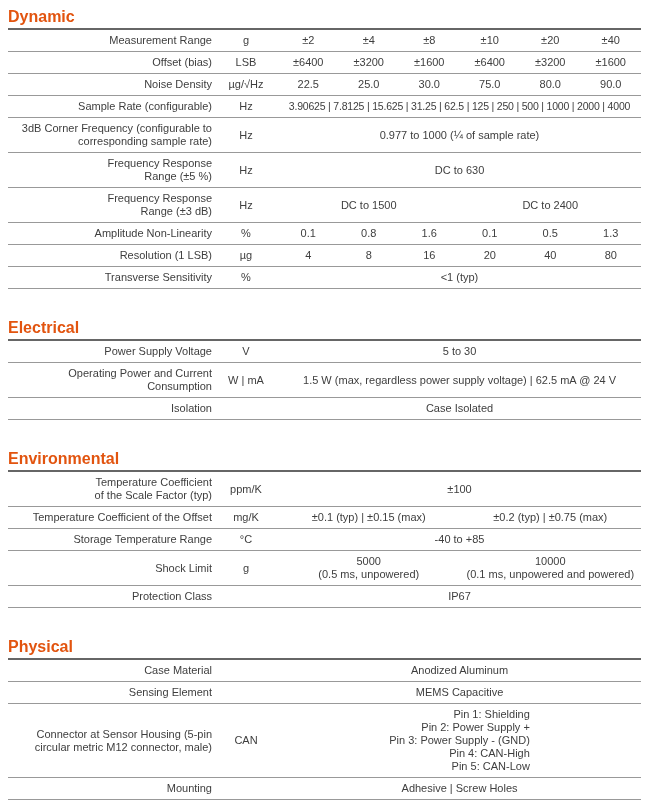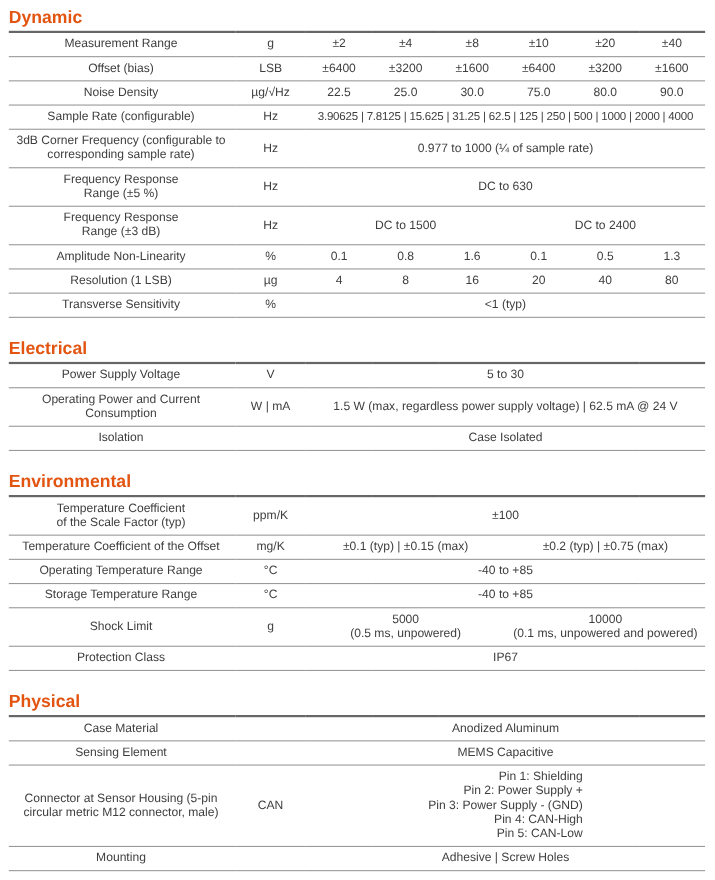--- a/index.html
+++ b/index.html
@@ -11,21 +11,21 @@
     width: 650px;
     height: 800px;
     overflow: hidden;
     font-family: "Liberation Sans", sans-serif;
     color: var(--text, #3e3e3e);
   }
   #sheet {
     padding: 10px 8px 0 8px;
   }
   .spec-section { margin: 0; }
-  .spec-section:not(:first-child) { margin-top: 22px; }
+  .spec-section:not(:first-child) { margin-top: 32px; }
   .sec-title {
     font-size: 16px;
     line-height: 14px;
     font-weight: bold;
     color: var(--accent, #e2540f);
     margin: 0 0 4px 0;
   }
   table.spec-table {
     border-collapse: collapse;
     table-layout: fixed;
@@ -34,21 +34,21 @@
   }
   td {
     font-size: 11px;
     line-height: 13px;
     padding: 4px 2px;
     border-bottom: 1px solid #999999;
     vertical-align: middle;
     color: var(--text, #3e3e3e);
   }
   td.lbl {
-    text-align: center;
+    text-align: right;
     padding-left: 0;
     white-space: pre-line;
   }
   td.unit { text-align: center; }
   td.val {
     text-align: center;
     white-space: pre-line;
   }
   tr.tight td.val {
     font-size: 10.5px;
@@ -214,25 +214,20 @@
             <td class="unit">ppm/K</td>
             <td class="val" colspan="6">±100</td>
           </tr>
           <tr>
             <td class="lbl">Temperature Coefficient of the Offset</td>
             <td class="unit">mg/K</td>
             <td class="val" colspan="3">±0.1 (typ) | ±0.15 (max)</td>
             <td class="val" colspan="3">±0.2 (typ) | ±0.75 (max)</td>
           </tr>
           <tr>
-            <td class="lbl">Operating Temperature Range</td>
-            <td class="unit">°C</td>
-            <td class="val" colspan="6">-40 to +85</td>
-          </tr>
-          <tr>
             <td class="lbl">Storage Temperature Range</td>
             <td class="unit">°C</td>
             <td class="val" colspan="6">-40 to +85</td>
           </tr>
           <tr>
             <td class="lbl">Shock Limit</td>
             <td class="unit">g</td>
             <td class="val" colspan="3">5000
 (0.5 ms, unpowered)</td>
             <td class="val" colspan="3">10000

